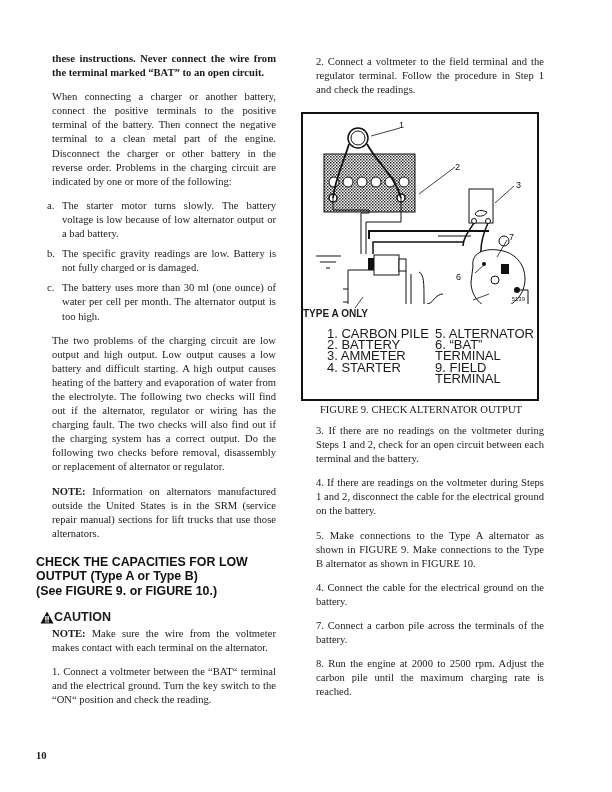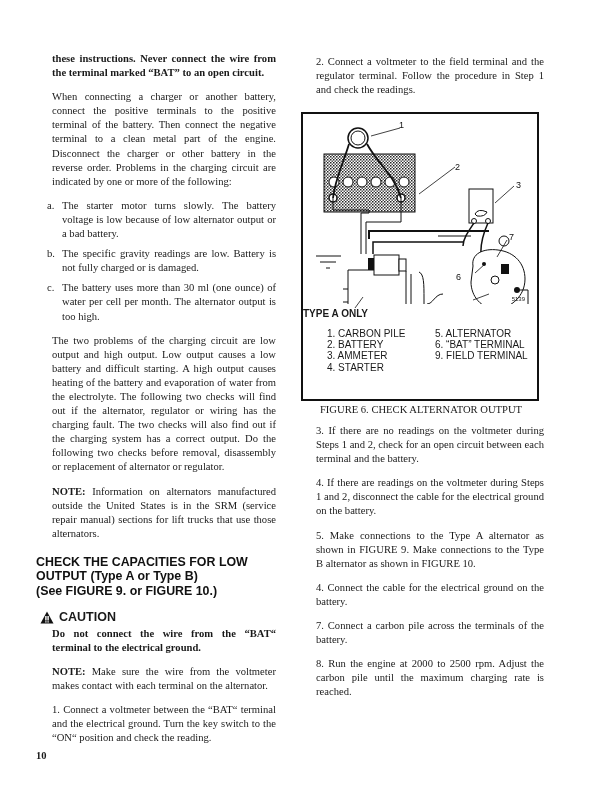--- a/index.html
+++ b/index.html
@@ -6,27 +6,27 @@
   body { width:612px; height:792px; background:#ffffff; position:relative; overflow:hidden; color:#1a1a1a; }
   .col { position:absolute; font-family:"Liberation Serif", serif; font-size:10.6px; line-height:14.1px; text-align:justify; }
   .col-left { left:36px; top:52px; width:240px; }
   .col-right { left:300px; top:55px; width:244px; }
   p { margin:0 0 10px 16px; }
   .bold { font-weight:bold; }
   ol.alpha { list-style:none; margin:0 0 10px 0; padding:0; }
   ol.alpha li { position:relative; padding-left:26px; margin-bottom:6px; }
   ol.alpha li .lbl { position:absolute; left:11px; top:0; }
   h2.section { font-family:"Liberation Sans", sans-serif; font-weight:bold; font-size:12.4px; line-height:14.5px; margin:14px 0 12px 0; text-align:left; color:#111; }
-  .caution-head { font-family:"Liberation Sans", sans-serif; font-weight:bold; font-size:12.5px; display:flex; align-items:center; gap:5px; margin:0 0 2px 4px; }
+  .caution-head { font-family:"Liberation Sans", sans-serif; font-weight:bold; font-size:12.5px; display:flex; align-items:center; margin:0 0 2px 4px; }
   .caution-icon { width:14px; height:13px; }
   .sanslead { font-family:"Liberation Sans", sans-serif; font-weight:bold; font-size:10.2px; }
   .figure { position:absolute; left:301px; top:112px; width:238px; height:289px; border:2px solid #111; box-sizing:border-box; background:#fff; }
   .figure svg.diagram { position:absolute; left:0; top:0; }
   .fig-type { position:absolute; left:0; width:100%; top:194px; text-align:left; font-family:"Liberation Sans", sans-serif; font-weight:bold; font-size:10px; }
-  .legend { position:absolute; top:214px; font-family:"Liberation Sans", sans-serif; font-size:10px; line-height:11.2px; }
+  .legend { position:absolute; top:214px; font-family:"Liberation Sans", sans-serif; font-size:13px; line-height:11.2px; }
   .legend-left { left:24px; }
   .legend-right { left:132px; }
   .fig-code { position:absolute; right:12px; top:182px; font-family:"Liberation Sans", sans-serif; font-size:6px; }
   .fig-caption { position:absolute; left:301px; top:404px; width:240px; text-align:center; font-family:"Liberation Serif", serif; font-size:10.6px; }
   .page-number { position:absolute; left:36px; top:750px; font-family:"Liberation Serif", serif; font-weight:bold; font-size:10.5px; }
 </style>
 </head>
 <body>
 
 <div class="col col-left">
@@ -47,21 +47,20 @@
   <div class="caution-head">
     <svg class="caution-icon" viewBox="0 0 14 13">
       <polygon points="7,0.5 13.5,12.5 0.5,12.5" fill="#111"></polygon>
       <rect x="5.2" y="5" width="1.4" height="4.5" fill="#fff"></rect>
       <rect x="7.4" y="5" width="1.4" height="4.5" fill="#fff"></rect>
       <rect x="5.2" y="10.3" width="1.4" height="1.2" fill="#fff"></rect>
       <rect x="7.4" y="10.3" width="1.4" height="1.2" fill="#fff"></rect>
     </svg>
     <span>CAUTION</span>
   </div>
-  <p class="bold">Do not connect the wire from the “BAT“ terminal to the electrical ground.</p>
   <p><span class="bold">NOTE:</span><span> Make sure the wire from the voltmeter makes contact with each terminal on the alternator.</span></p>
   <p>1. Connect a voltmeter between the “BAT“ terminal and the electrical ground. Turn the key switch to the “ON“ position and check the reading.</p>
 </div>
 
 <div class="col col-right">
   <p>2. Connect a voltmeter to the field terminal and the regulator terminal. Follow the procedure in Step 1 and check the readings.</p>
 </div>
 
 <div class="figure">
   <svg class="diagram" width="234" height="190" viewBox="0 0 234 190">
@@ -165,21 +164,21 @@
     <div>2. BATTERY</div>
     <div>3. AMMETER</div>
     <div>4. STARTER</div>
   </div>
   <div class="legend legend-right">
     <div>5. ALTERNATOR</div>
     <div>6. “BAT” TERMINAL</div>
     <div>9. FIELD TERMINAL</div>
   </div>
 </div>
-<div class="fig-caption">FIGURE 6. CHECK ALTERNATOR OUTPUT</div>
+<div class="fig-caption">FIGURE 9. CHECK ALTERNATOR OUTPUT</div>
 
 <div class="col" style="left:300px; top:424px; width:244px;">
   <p>3. If there are no readings on the voltmeter during Steps 1 and 2, check for an open circuit between each terminal and the battery.</p>
   <p>4. If there are readings on the voltmeter during Steps 1 and 2, disconnect the cable for the electrical ground on the battery.</p>
   <p>5. Make connections to the Type A alternator as shown in FIGURE 9. Make connections to the Type B alternator as shown in FIGURE 10.</p>
   <p>4. Connect the cable for the electrical ground on the battery.</p>
   <p>7. Connect a carbon pile across the terminals of the battery.</p>
   <p>8. Run the engine at 2000 to 2500 rpm. Adjust the carbon pile until the maximum charging rate is reached.</p>
 </div>
 

